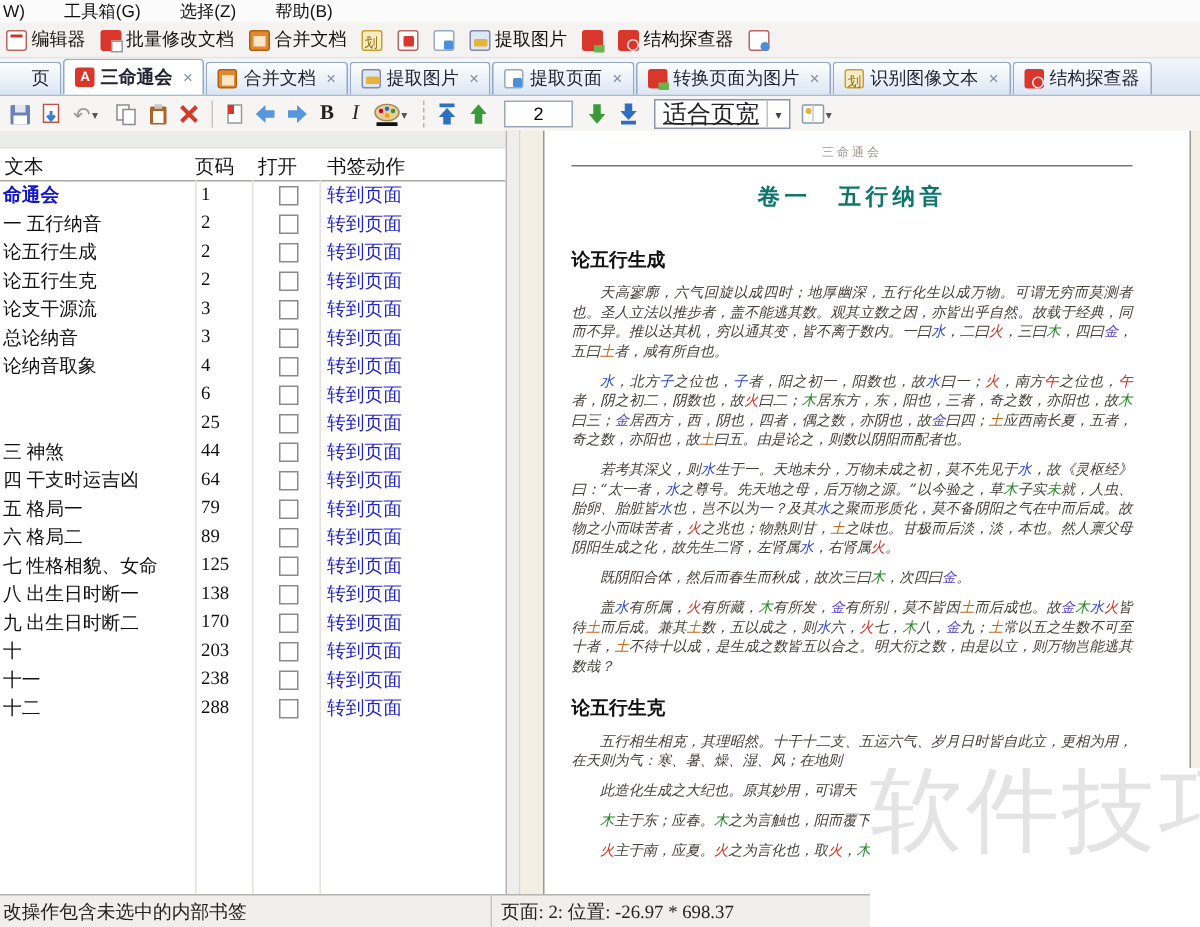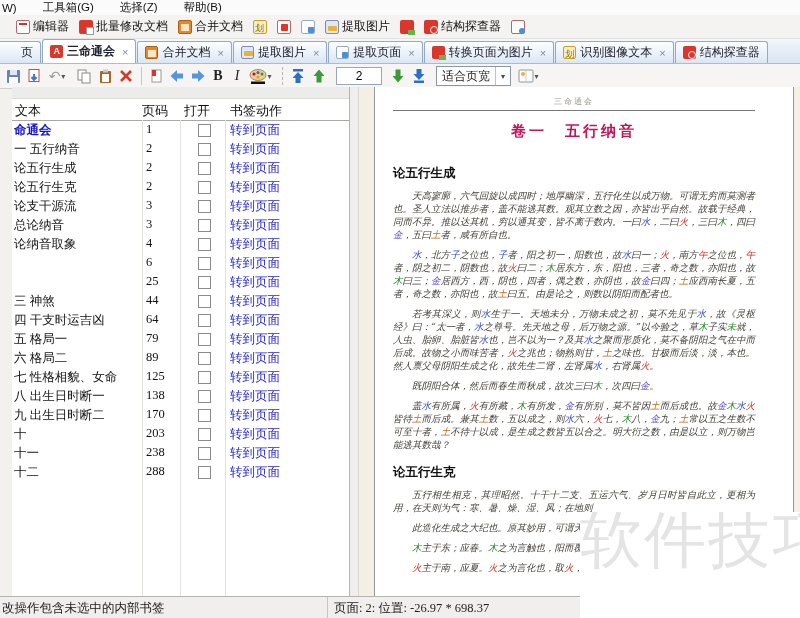--- a/index.html
+++ b/index.html
@@ -4,21 +4,21 @@
 <style>
   html,body{margin:0;padding:0;background:#fff;}
   #app{position:relative;width:800px;height:618px;overflow:hidden;
        font-family:"Liberation Sans",sans-serif;font-size:12px;color:#222;background:#f2f1ee;}
 
   
   .menubar{height:15px;background:#fbfbfb;display:flex;align-items:center;padding-left:2px;}
   .menu-item{font-size:11.5px;margin-right:26px;color:#111;white-space:nowrap;cursor:default;}
 
   
-  .toolbar1{height:23px;background:#f4f3f1;display:flex;align-items:center;padding-left:12px;border-bottom:1px solid #e3e2df;}
+  .toolbar1{height:23px;background:#f4f3f1;display:flex;align-items:center;padding-left:0;border-bottom:1px solid #e3e2df;}
   .tbtn{display:flex;align-items:center;height:20px;padding:0 4px;margin-right:2px;border-radius:2px;cursor:default;}
   .tbtn span.lbl{margin-left:3px;font-size:12px;color:#111;white-space:nowrap;}
   .icn{display:inline-block;width:14px;height:14px;border-radius:2px;position:relative;box-sizing:border-box;}
   .editor-icon{background:#fff;border:1px solid #b66;}
   .editor-icon::after{content:"";position:absolute;left:2px;top:2px;width:8px;height:2px;background:#c33;}
   .batch-modify-icon{background:#d9372b;}
   .batch-modify-icon::after{content:"";position:absolute;right:-1px;bottom:-1px;width:6px;height:6px;background:#fff;border:1px solid #999;}
   .merge-icon{background:#e2882f;border:1px solid #b06010;}
   .merge-icon::after{content:"";position:absolute;left:2px;top:3px;width:8px;height:7px;background:#fbe6c8;}
   .ocr-icon{background:#f6edc8;border:1px solid #c9a227;}
@@ -51,25 +51,25 @@
   
   .toolbar2{height:24px;background:#f6f5f3;border-bottom:1px solid #cfcecb;display:flex;align-items:center;padding-left:3px;}
   .fbtn{display:flex;align-items:center;justify-content:center;width:20px;height:20px;margin-right:1px;cursor:default;}
   .fbtn svg{display:block;}
   .caret{font-size:8px;color:#555;margin-left:1px;width:8px;}
   .vsep{width:1px;height:18px;background:#c8c7c4;margin:0 4px;}
   .vsep.dashed{background:none;border-left:1px dashed #b5b4b1;}
   .glyph-btn{font-family:"Liberation Serif",serif;font-size:14px;color:#222;width:18px;text-align:center;}
   .page-input{width:44px;height:16px;border:1px solid #9aa7b8;font-size:12px;text-align:center;margin:0 6px;padding:0;background:#fff;}
   .zoom-box{display:flex;align-items:center;height:18px;border:1px solid #8a97a8;background:#fff;margin-left:6px;}
-  .zoom-box .zlabel{font-size:12px;padding:0 5px;white-space:nowrap;}
+  .zoom-box .zlabel{font-size:16px;padding:0 5px;white-space:nowrap;text-decoration:underline;}
   .zoom-box .zbtn{width:14px;height:100%;border-left:1px solid #b9c2cf;display:flex;align-items:center;justify-content:center;font-size:8px;color:#445;}
 
   
-  .main{position:absolute;top:87px;left:0;right:0;bottom:21px;display:flex;padding-left:12px;}
+  .main{position:absolute;top:87px;left:0;right:0;bottom:21px;display:flex;}
   .left-panel{position:relative;width:337px;flex:none;background:#fff;border-right:1px solid #b5b4b1;overflow:hidden;}
   .panel-top{height:11px;background:#ececeb;border-bottom:1px solid #dcdbd8;}
   .bm-header{position:relative;height:21px;border-bottom:1px solid #a9a8a5;background:#fff;
              font-family:"Liberation Serif",serif;font-size:13px;color:#111;}
   .bm-header span{position:absolute;top:3px;}
   .h-text{left:3px;} .h-page{left:130px;} .h-open{left:172px;} .h-action{left:218px;}
   .gridline{position:absolute;top:33px;bottom:0;width:1px;background:#e2e1de;}
   .bm-body{position:relative;}
   .bm-row{position:relative;height:19px;font-family:"Liberation Serif",serif;font-size:12.5px;}
   .bm-text{position:absolute;left:2px;top:1px;width:126px;white-space:nowrap;overflow:hidden;color:#111;}
@@ -81,21 +81,21 @@
   .splitter{width:8px;flex:none;background:#efeeec;border-right:1px solid #d8d7d4;}
 
   
   .canvas{position:relative;flex:1;background:#f3efe3;overflow:hidden;}
   .page{position:absolute;left:15px;right:6px;top:0;bottom:0;background:#fff;
         border-left:1px solid #999;border-right:1px solid #999;overflow:hidden;}
   .page-inner{padding:2px 38px 0 18px;}
   .running-header{margin-top:7px;text-align:center;font-size:8px;color:#9a958c;letter-spacing:2px;
         font-family:"DejaVu Serif",serif;}
   .head-rule{height:1px;background:#777;margin-top:3px;}
-  .doc-title{margin-top:11px;text-align:center;font-size:15px;font-weight:bold;letter-spacing:3px;color:#be185d;
+  .doc-title{margin-top:11px;text-align:center;font-size:15px;font-weight:bold;letter-spacing:3px;color:#0f766e;
         font-family:"Liberation Serif",serif;}
   .doc-body{margin-top:24px;}
   .doc-heading{font-size:12.5px;font-weight:bold;color:#111;margin:13px 0 7px 0;
         font-family:"Liberation Serif",serif;}
   .doc-para{margin:5px 0 7px 0;font-size:9.5px;line-height:13px;text-align:justify;text-indent:2em;
         color:#44403a;font-family:"DejaVu Serif",serif;font-style:italic;}
   .c-w{color:var(--water);} .c-f{color:var(--fire);} .c-m{color:var(--wood);}
   .c-g{color:var(--metal);} .c-e{color:var(--earth);}
 
   

